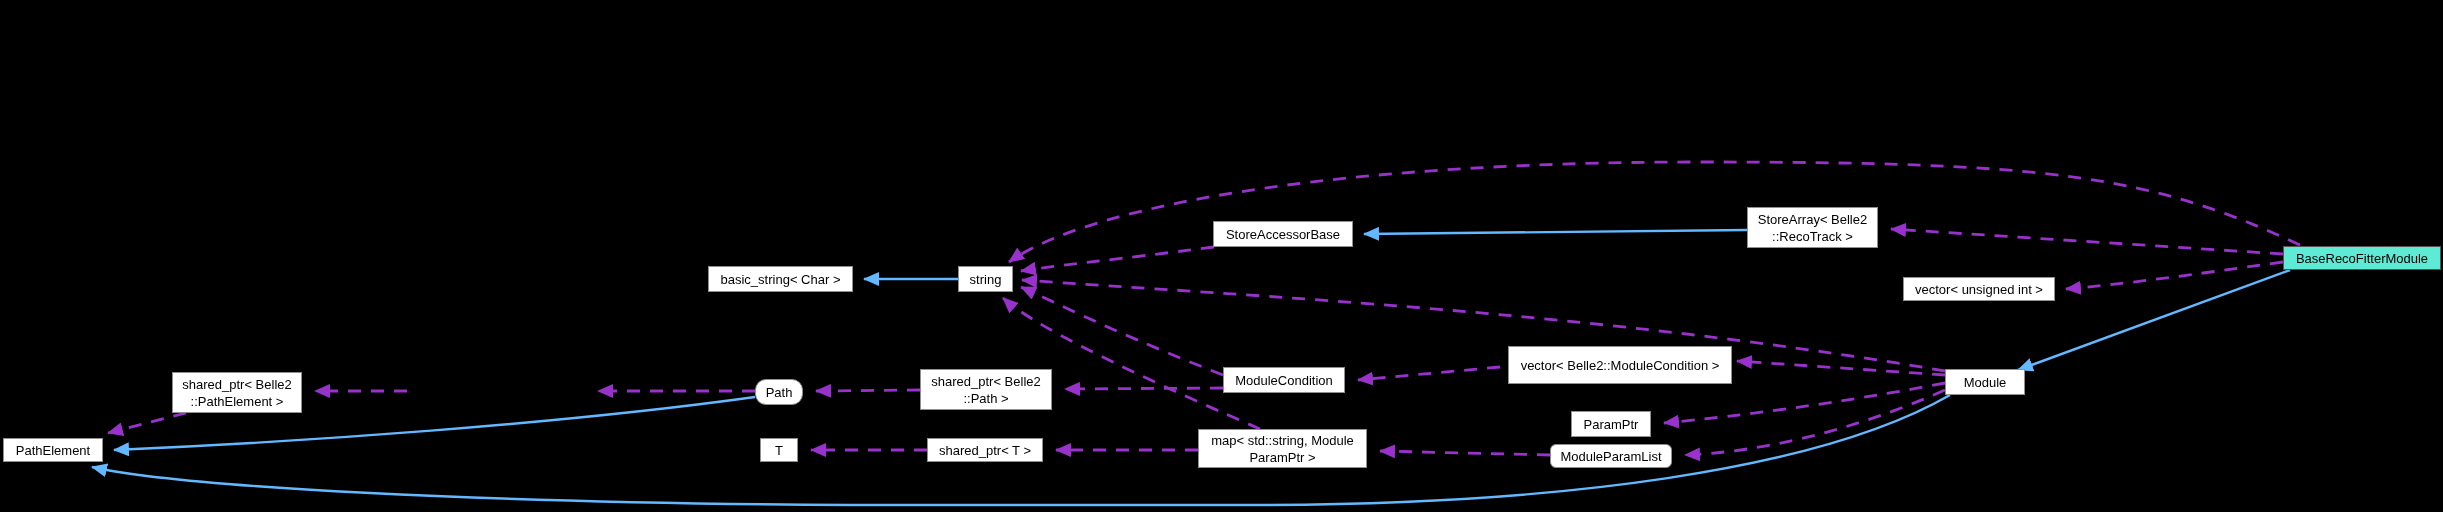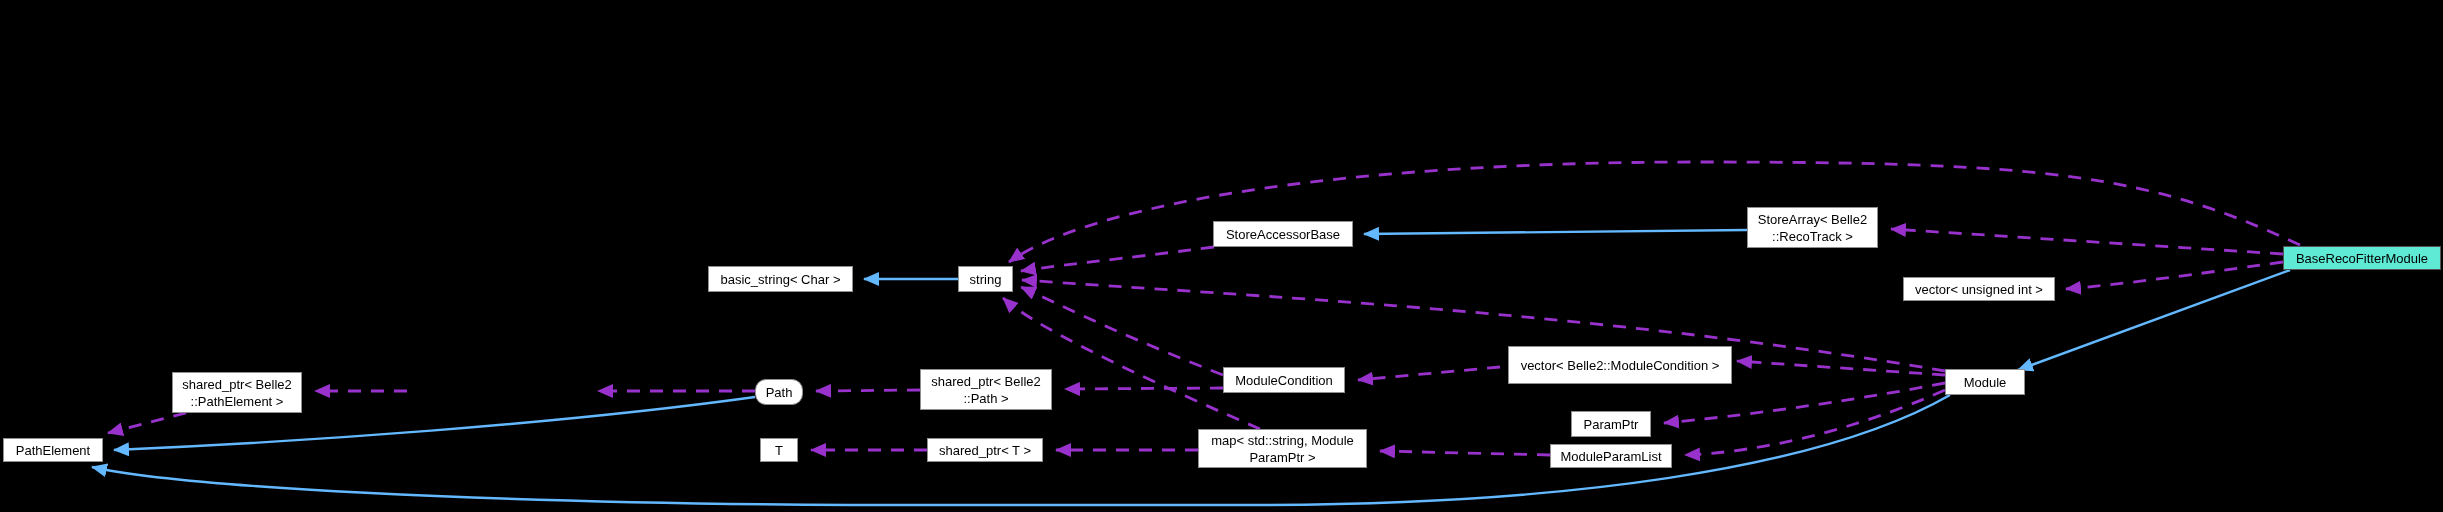--- a/index.html
+++ b/index.html
@@ -101,20 +101,20 @@
   <div class="node" style="left:1571px;top:411px;width:80px;height:26px;">
     <span class="lbl">ParamPtr</span>
   </div>
   <div class="node" style="left:1945px;top:369px;width:80px;height:26px;">
     <span class="lbl">Module</span>
   </div>
   <div class="node" style="left:1198px;top:429px;width:169px;height:39px;justify-content:center;">
     <span class="lbl">map&lt; std::string, Module
 ParamPtr &gt;</span>
   </div>
-  <div class="node" style="left:1550px;top:444px;width:122px;height:24px;">
+  <div class="node" style="left:1550px;top:444px;width:122px;height:24px;border-radius:6px;">
     <span class="lbl">ModuleParamList</span>
   </div>
   <div class="node highlight" style="left:2283px;top:246px;width:158px;height:24px;">
     <span class="lbl">BaseRecoFitterModule</span>
   </div>
 
 </div>
 
 </body></html>

